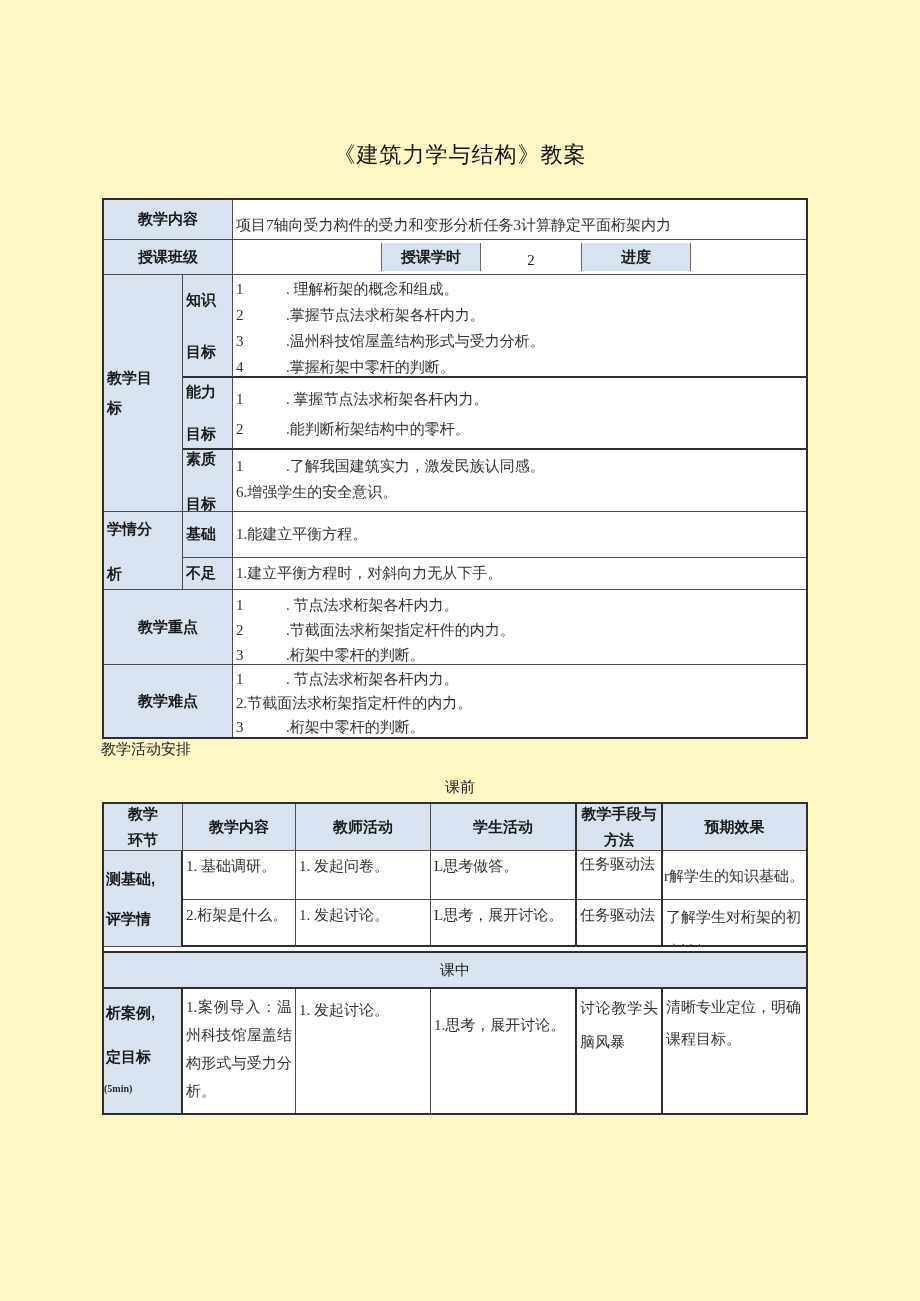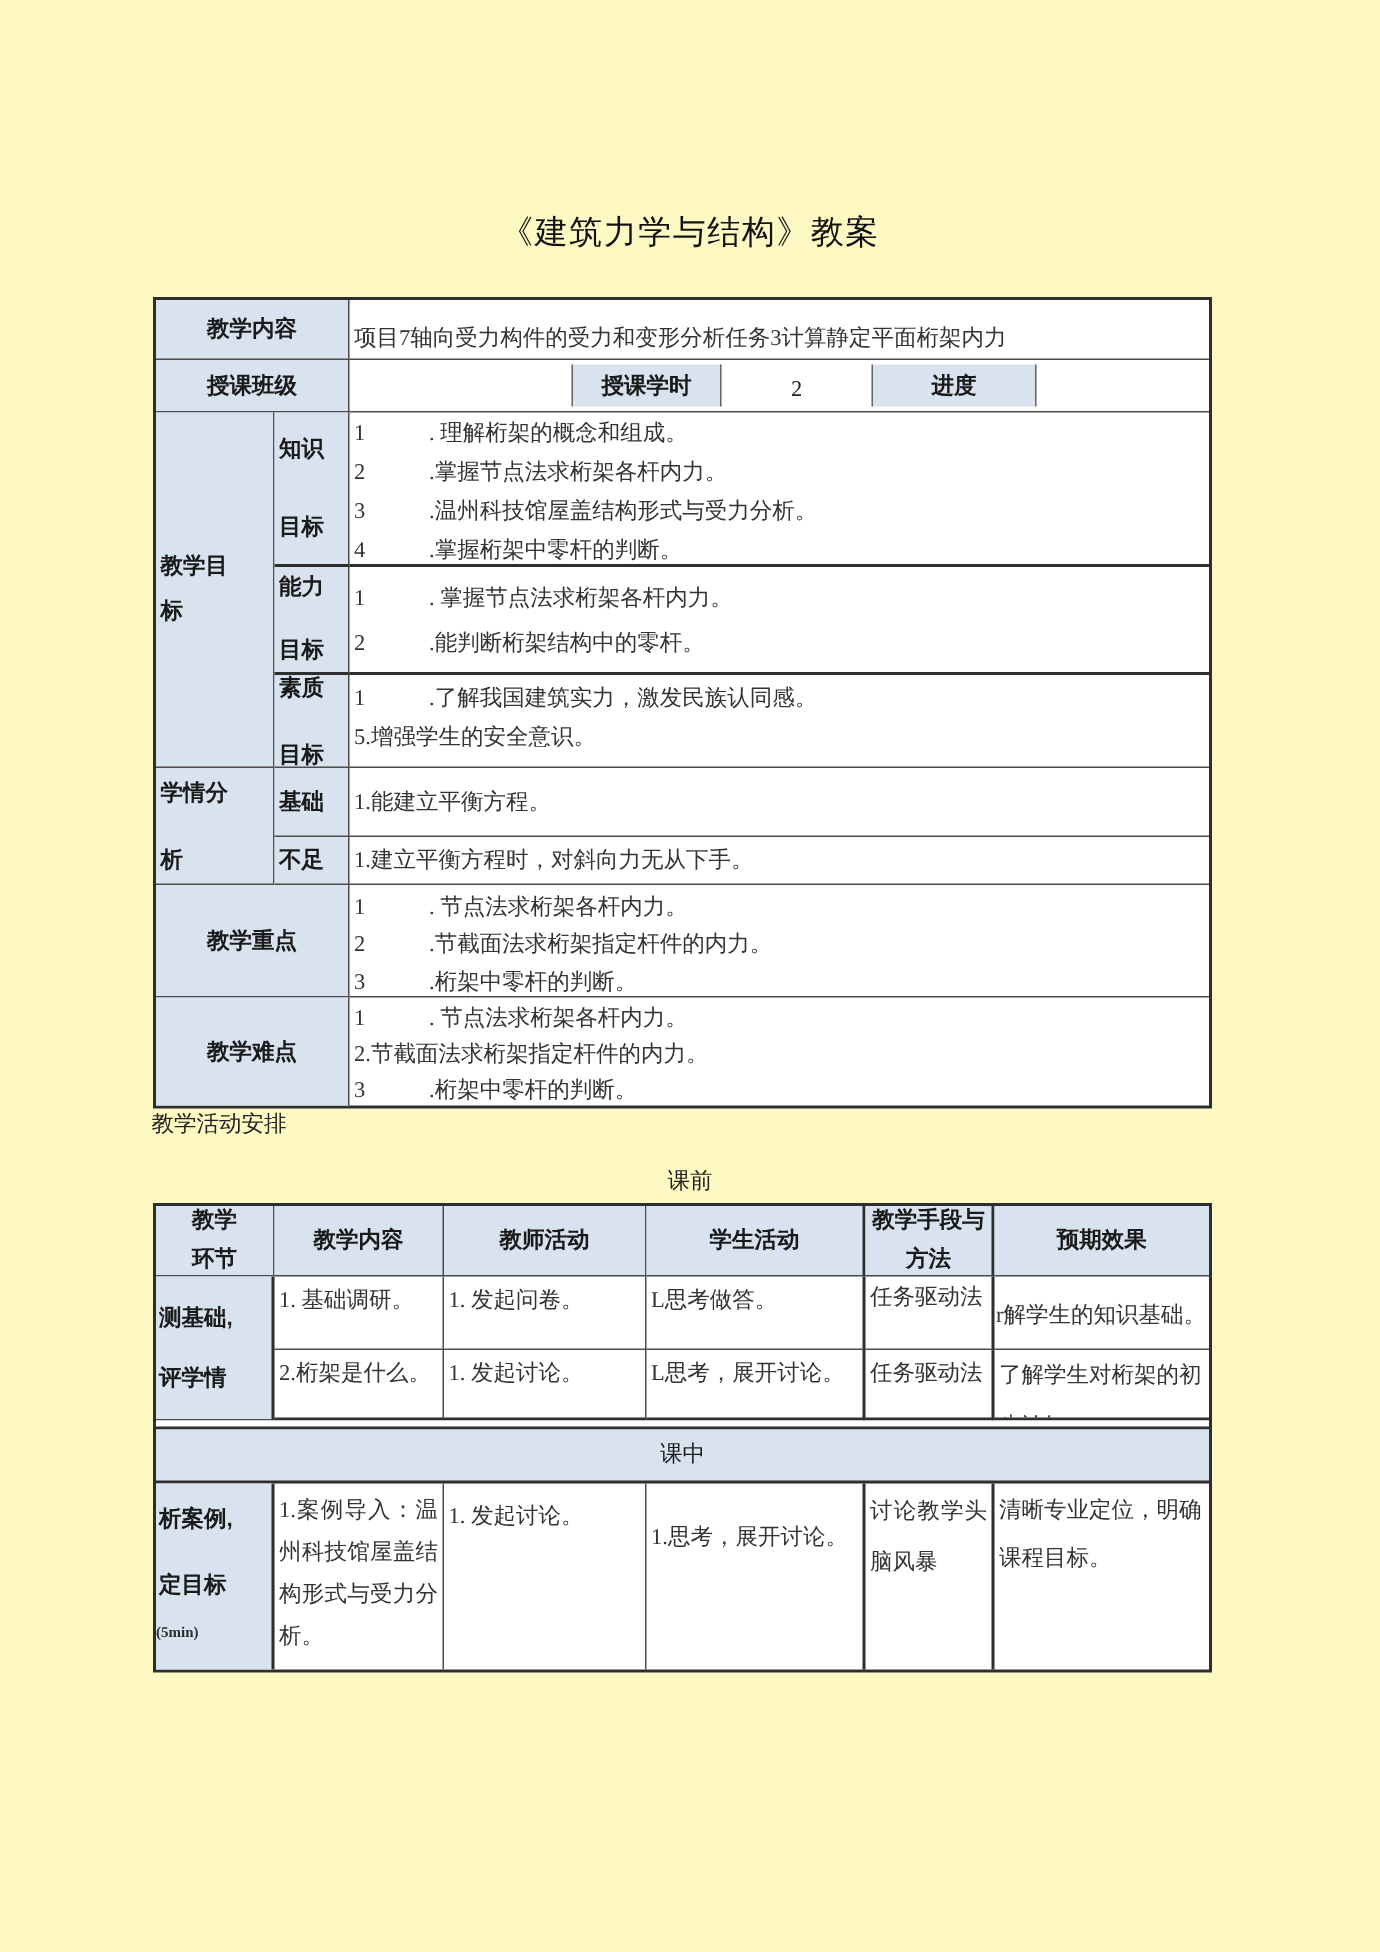--- a/index.html
+++ b/index.html
@@ -86,21 +86,21 @@
 目标</div>
     <div class="cell br0 cont bbT" style="grid-column:3;grid-row:4;padding-top:6px;">
       <div class="it" style="line-height:30px;"><span class="num">1</span><span>. 掌握节点法求桁架各杆内力。</span></div>
       <div class="it" style="line-height:30px;"><span class="num">2</span><span>.能判断桁架结构中的零杆。</span></div>
     </div>
 
     <div class="cell blue lab-left prel" style="grid-column:2;grid-row:5;line-height:45px;">素质
 目标</div>
     <div class="cell br0 cont" style="grid-column:3;grid-row:5;padding-top:3px;">
       <div class="it"><span class="num">1</span><span>.了解我国建筑实力，激发民族认同感。</span></div>
-      <div class="it"><span>5.增强学生的安全意识。</span></div>
+      <div class="it"><span>6.增强学生的安全意识。</span></div>
     </div>
 
     <div class="cell blue lab-left prel" style="grid-column:1;grid-row:6/8;line-height:45px;">学情分
 析</div>
     <div class="cell blue lab-left" style="grid-column:2;grid-row:6;">基础</div>
     <div class="cell br0 cont" style="grid-column:3;grid-row:6;display:flex;align-items:center;">1.能建立平衡方程。</div>
     <div class="cell blue lab-left" style="grid-column:2;grid-row:7;">不足</div>
     <div class="cell br0 cont" style="grid-column:3;grid-row:7;display:flex;align-items:center;">1.建立平衡方程时，对斜向力无从下手。</div>
 
     <div class="cell blue lab" style="grid-column:1/3;grid-row:8;">教学重点</div>

